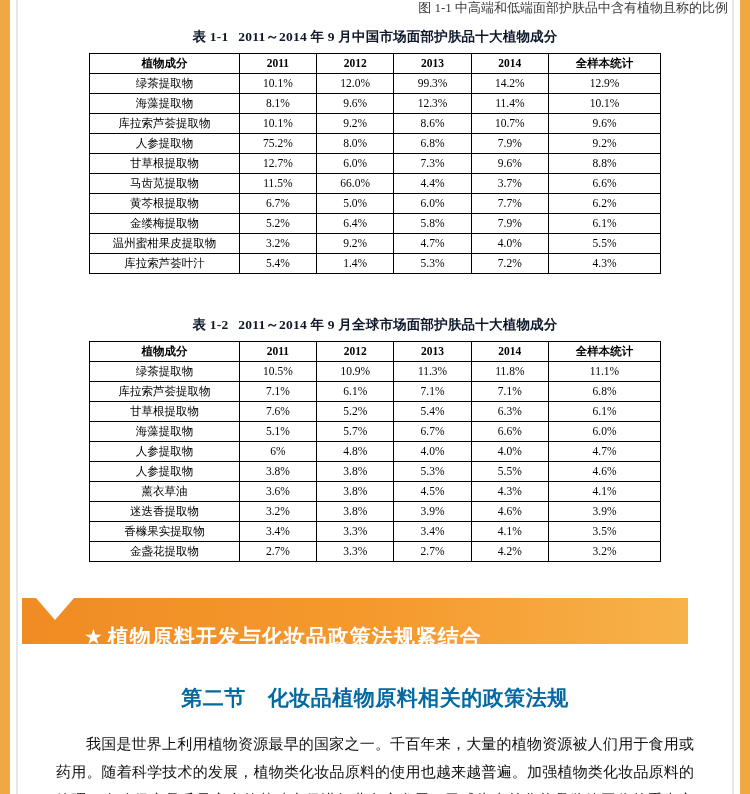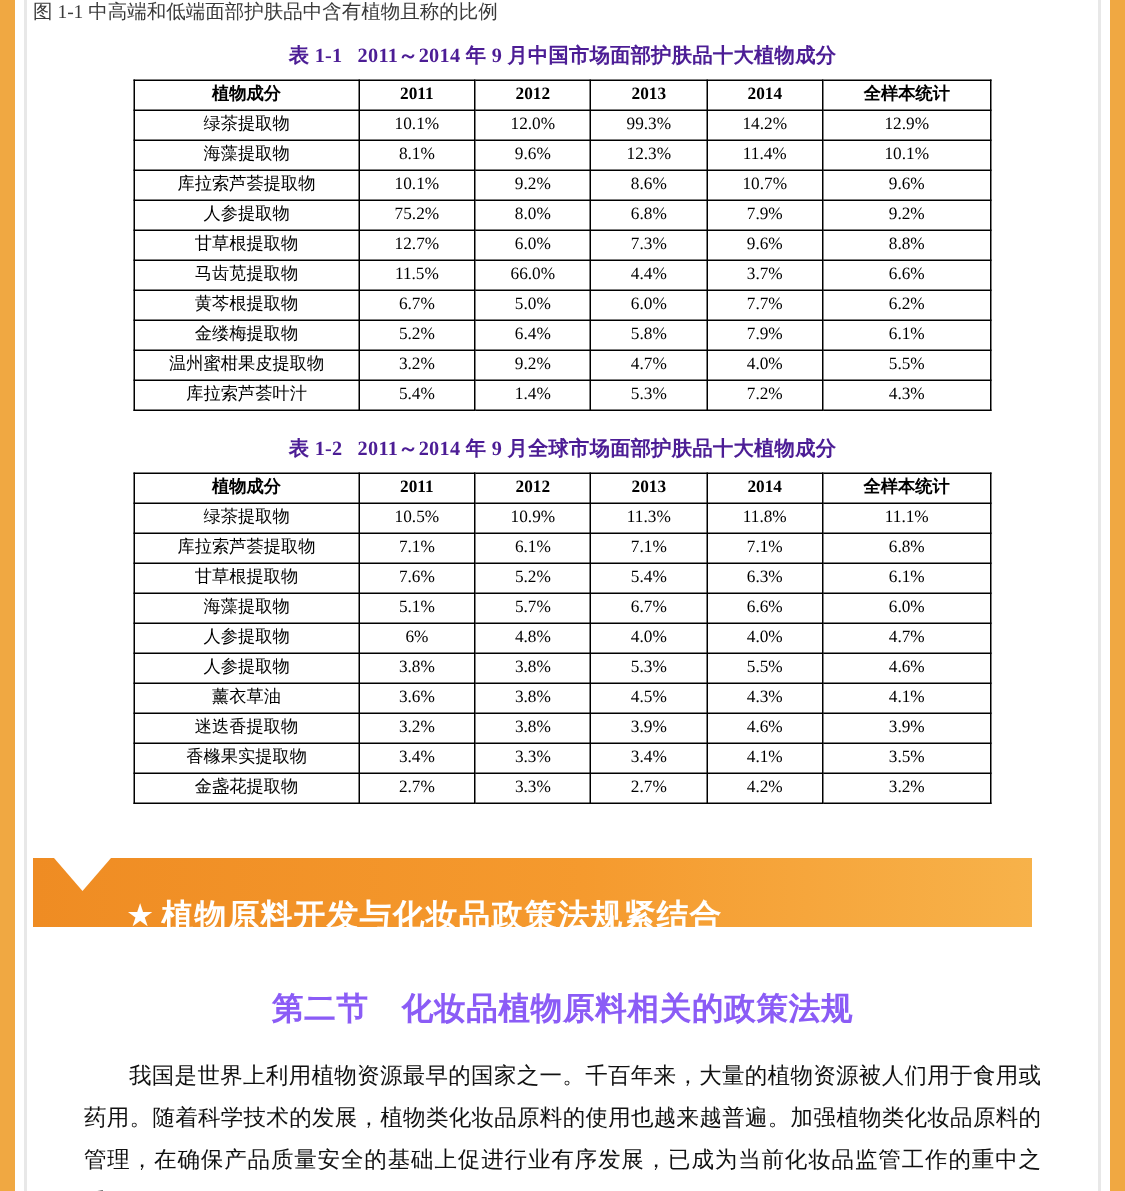--- a/index.html
+++ b/index.html
@@ -36,36 +36,36 @@
 
   .content {
     position: absolute;
     left: 22px;
     right: 22px;
     top: 0;
     bottom: 0;
   }
 
   .fig-caption-partial {
-    text-align: left;
+    text-align: right;
     font-size: 13px;
     color: #3a3a3a;
     padding-top: 0px;
     height: 14px;
     overflow: hidden;
     line-height: 16px;
   }
 
   .table-block { margin-top: 14px; }
 
   .table-title {
     text-align: center;
     font-size: 13.5px;
     font-weight: bold;
-    color: #4c1d95;
+    color: #0f172a;
     margin-bottom: 7px;
     letter-spacing: 0.2px;
   }
   .table-title .tnum { margin-right: 10px; }
 
   table.data {
     border-collapse: collapse;
     margin: 0 auto;
     width: 572px;
     font-size: 11.5px;
@@ -119,21 +119,21 @@
     font-weight: bold;
     font-family: "Liberation Sans", "DejaVu Sans", sans-serif;
     letter-spacing: 1px;
   }
   .banner-star { margin-right: 4px; }
 
   .section-heading {
     text-align: center;
     font-size: 21px;
     font-weight: bold;
-    color: #8b5cf6;
+    color: #0369a1;
     margin-top: 40px;
     font-family: "Liberation Sans", "DejaVu Sans", sans-serif;
     letter-spacing: 0.5px;
   }
   .section-heading .sec-num { margin-right: 22px; }
 
   .body-text {
     margin: 18px 34px 0 34px;
     font-size: 15px;
     line-height: 28px;
@@ -247,21 +247,21 @@
           <td class="val">5.4%</td>
           <td class="val">1.4%</td>
           <td class="val">5.3%</td>
           <td class="val">7.2%</td>
           <td class="total">4.3%</td>
         </tr>
       </tbody>
     </table>
   </div>
 
-  <div class="table-block" style="margin-top:16px;">
+  <div class="table-block" style="margin-top:42px;">
     <div class="table-title">
       <span class="tnum">表 1-2</span><span>2011～2014 年 9 月全球市场面部护肤品十大植物成分</span>
     </div>
     <table class="data">
       <thead>
         <tr>
           <th class="name">植物成分</th>
           <th class="val">2011</th>
           <th class="val">2012</th>
           <th class="val">2013</th>

